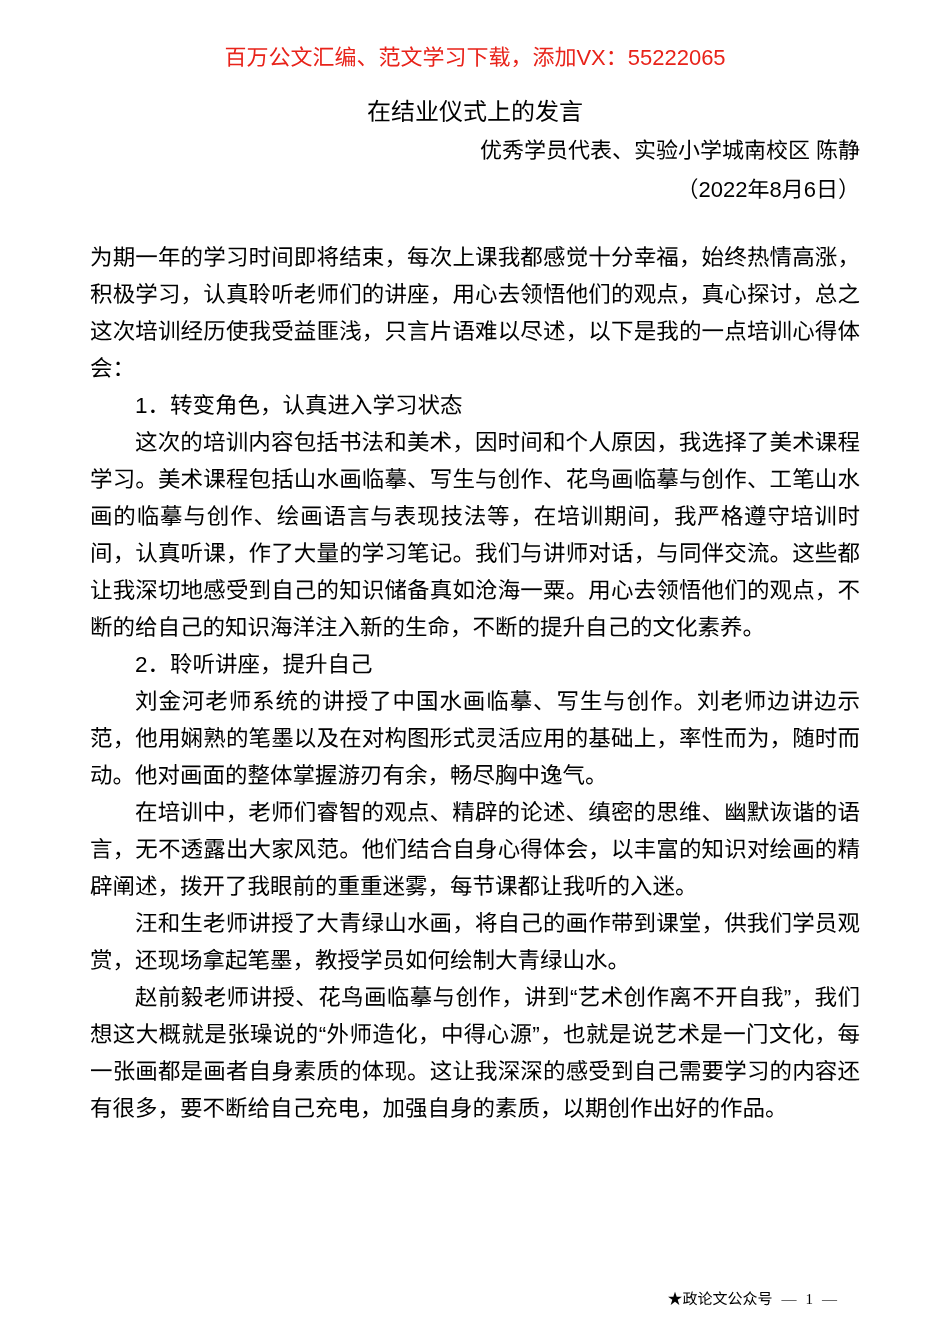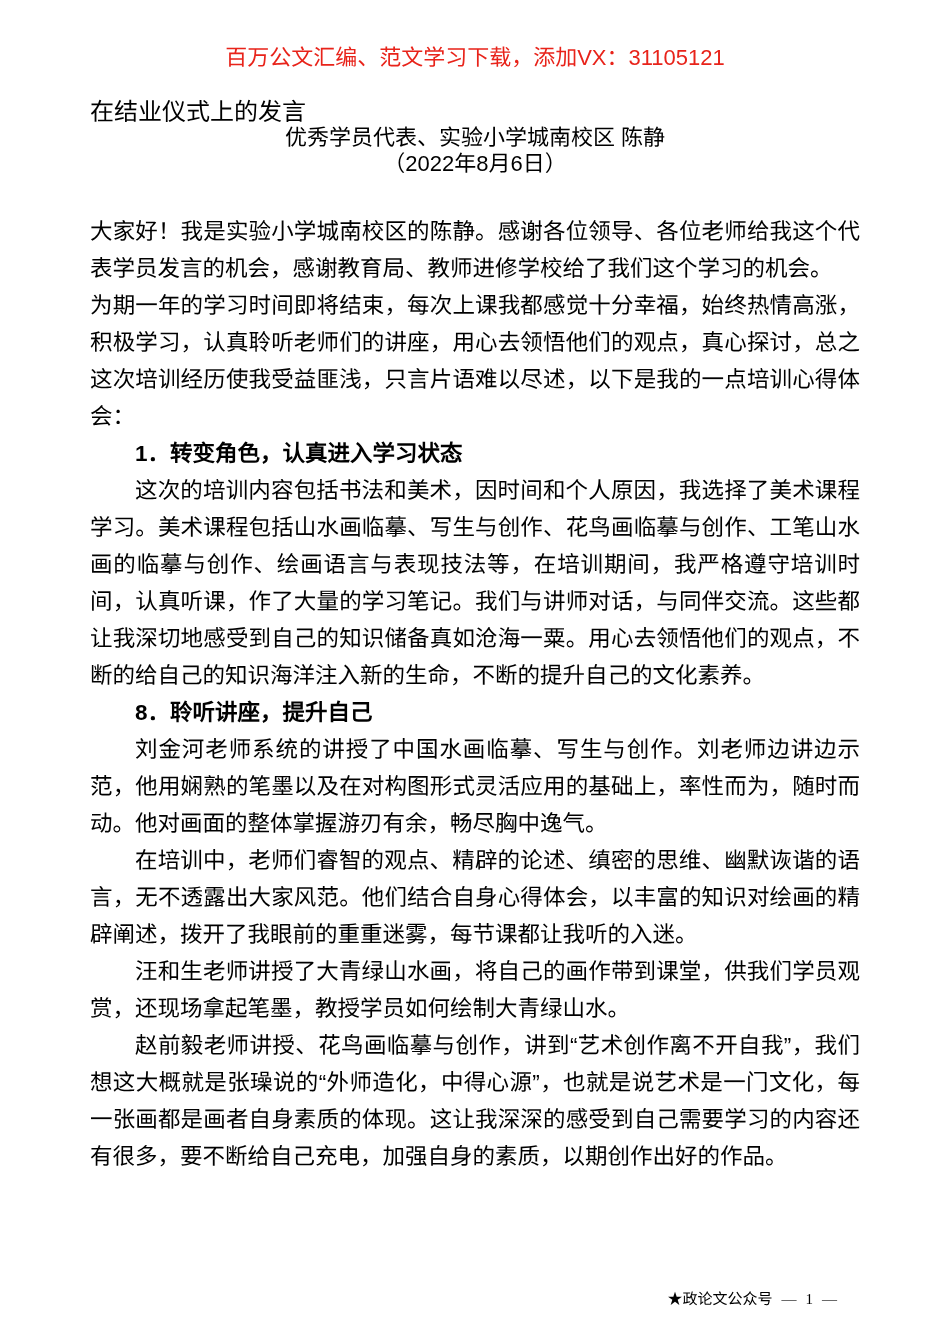--- a/index.html
+++ b/index.html
@@ -20,75 +20,76 @@
     font-size: 22px;
     line-height: 24px;
     text-align: center;
     font-weight: 400;
   }
   .title {
     margin: 29px 0 0 0;
     font-size: 24px;
     line-height: 26px;
     font-weight: 400;
+    text-align: center;
   }
   .subtitle, .dateline {
+    margin-top: 13px;
     font-size: 22px;
     line-height: 26px;
-    text-align: center;
+    text-align: right;
   }
   .body-text {
     margin-top: 36px;
     font-size: 22.5px;
     line-height: 37px;
     text-align: justify;
   }
   .para {
     margin: 0;
     text-indent: 2em;
   }
   .para.flush {
     text-indent: 0;
   }
   .para.heading {
-    font-weight: 700;
+    font-weight: 400;
   }
   .footer {
     position: absolute;
     right: 104px;
     bottom: 36px;
     font-size: 15px;
     color: #000000;
     white-space: nowrap;
   }
   .footer .dash,
   .footer .pagenum {
     font-family: "Liberation Serif", serif;
   }
   .footer .dash { margin: 0 9px; color: #333; }
 </style>
 </head>
 <body style="background: rgb(255, 255, 255);">
 
 <div class="doc">
 
-  <div class="promo" style="color: rgb(232, 35, 26);">百万公文汇编、范文学习下载，添加VX：31105121</div>
+  <div class="promo" style="color: rgb(232, 35, 26);">百万公文汇编、范文学习下载，添加VX：55222065</div>
 
   <h1 class="title">在结业仪式上的发言</h1>
 
   <div class="subtitle">优秀学员代表、实验小学城南校区 陈静</div>
 
   <div class="dateline">（2022年8月6日）</div>
 
   <div class="body-text">
-    <p class="para flush">大家好！我是实验小学城南校区的陈静。感谢各位领导、各位老师给我这个代表学员发言的机会，感谢教育局、教师进修学校给了我们这个学习的机会。</p>
     <p class="para flush">为期一年的学习时间即将结束，每次上课我都感觉十分幸福，始终热情高涨，积极学习，认真聆听老师们的讲座，用心去领悟他们的观点，真心探讨，总之这次培训经历使我受益匪浅，只言片语难以尽述，以下是我的一点培训心得体会：</p>
     <p class="para heading">1．转变角色，认真进入学习状态</p>
     <p class="para">这次的培训内容包括书法和美术，因时间和个人原因，我选择了美术课程学习。美术课程包括山水画临摹、写生与创作、花鸟画临摹与创作、工笔山水画的临摹与创作、绘画语言与表现技法等，在培训期间，我严格遵守培训时间，认真听课，作了大量的学习笔记。我们与讲师对话，与同伴交流。这些都让我深切地感受到自己的知识储备真如沧海一粟。用心去领悟他们的观点，不断的给自己的知识海洋注入新的生命，不断的提升自己的文化素养。</p>
-    <p class="para heading">8．聆听讲座，提升自己</p>
+    <p class="para heading">2．聆听讲座，提升自己</p>
     <p class="para">刘金河老师系统的讲授了中国水画临摹、写生与创作。刘老师边讲边示范，他用娴熟的笔墨以及在对构图形式灵活应用的基础上，率性而为，随时而动。他对画面的整体掌握游刃有余，畅尽胸中逸气。</p>
     <p class="para">在培训中，老师们睿智的观点、精辟的论述、缜密的思维、幽默诙谐的语言，无不透露出大家风范。他们结合自身心得体会，以丰富的知识对绘画的精辟阐述，拨开了我眼前的重重迷雾，每节课都让我听的入迷。</p>
     <p class="para">汪和生老师讲授了大青绿山水画，将自己的画作带到课堂，供我们学员观赏，还现场拿起笔墨，教授学员如何绘制大青绿山水。</p>
     <p class="para">赵前毅老师讲授、花鸟画临摹与创作，讲到“艺术创作离不开自我”，我们想这大概就是张璪说的“外师造化，中得心源”，也就是说艺术是一门文化，每一张画都是画者自身素质的体现。这让我深深的感受到自己需要学习的内容还有很多，要不断给自己充电，加强自身的素质，以期创作出好的作品。</p>
   </div>
 
   <div class="footer">
     <span>★政论文公众号</span><span class="dash">—</span><span class="pagenum">1</span><span class="dash">—</span>
   </div>
 

